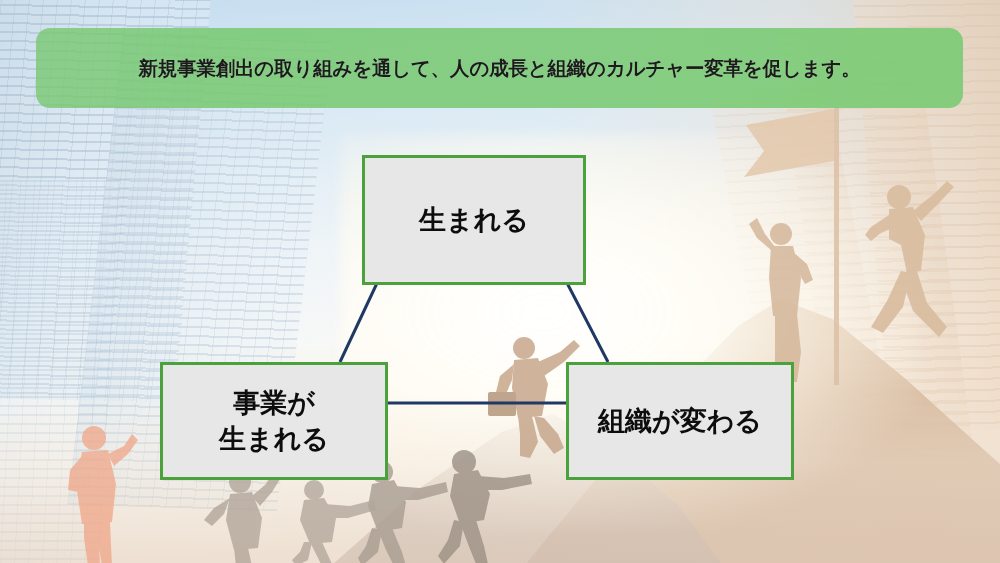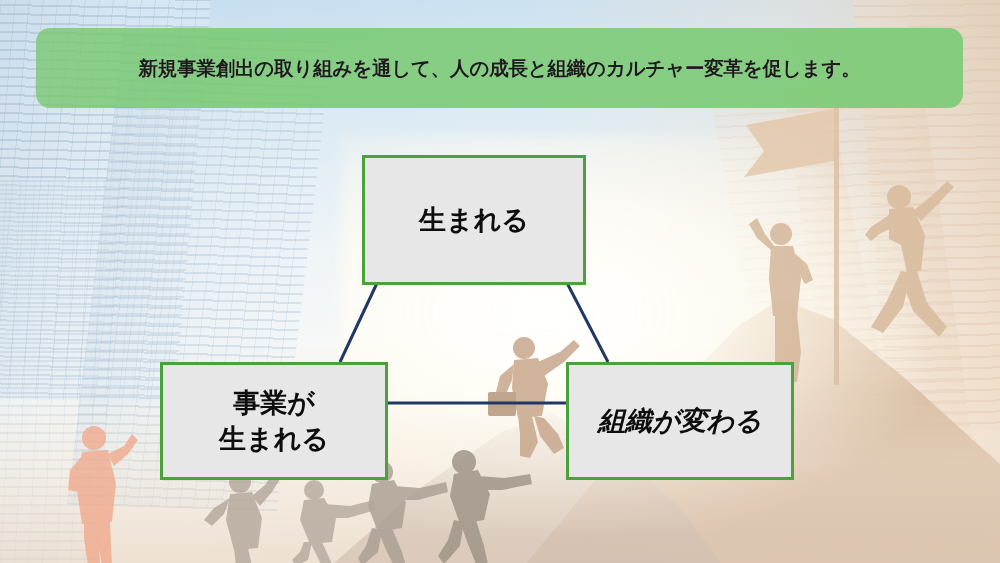--- a/index.html
+++ b/index.html
@@ -131,21 +131,21 @@
   .node-label {
     color:#0d0d0d;
     font-weight:bold;
     font-size:27px;
     line-height:36px;
     letter-spacing:0px;
     white-space:pre-line;
   }
   #node-people { left:362px; top:155px; width:218px; height:124px; }
   #node-business { left:160px; top:362px; width:222px; height:112px; }
-  #node-org { left:566px; top:362px; width:222px; height:112px;font-style:italic; }
+  #node-org { left:566px; top:362px; width:222px; height:112px; }
 </style>
 </head>
 <body>
 
 <div id="slide">
 
   <div class="bg-layer">
     <div class="sky"></div>
 
     <div class="tower" id="tower-a">

